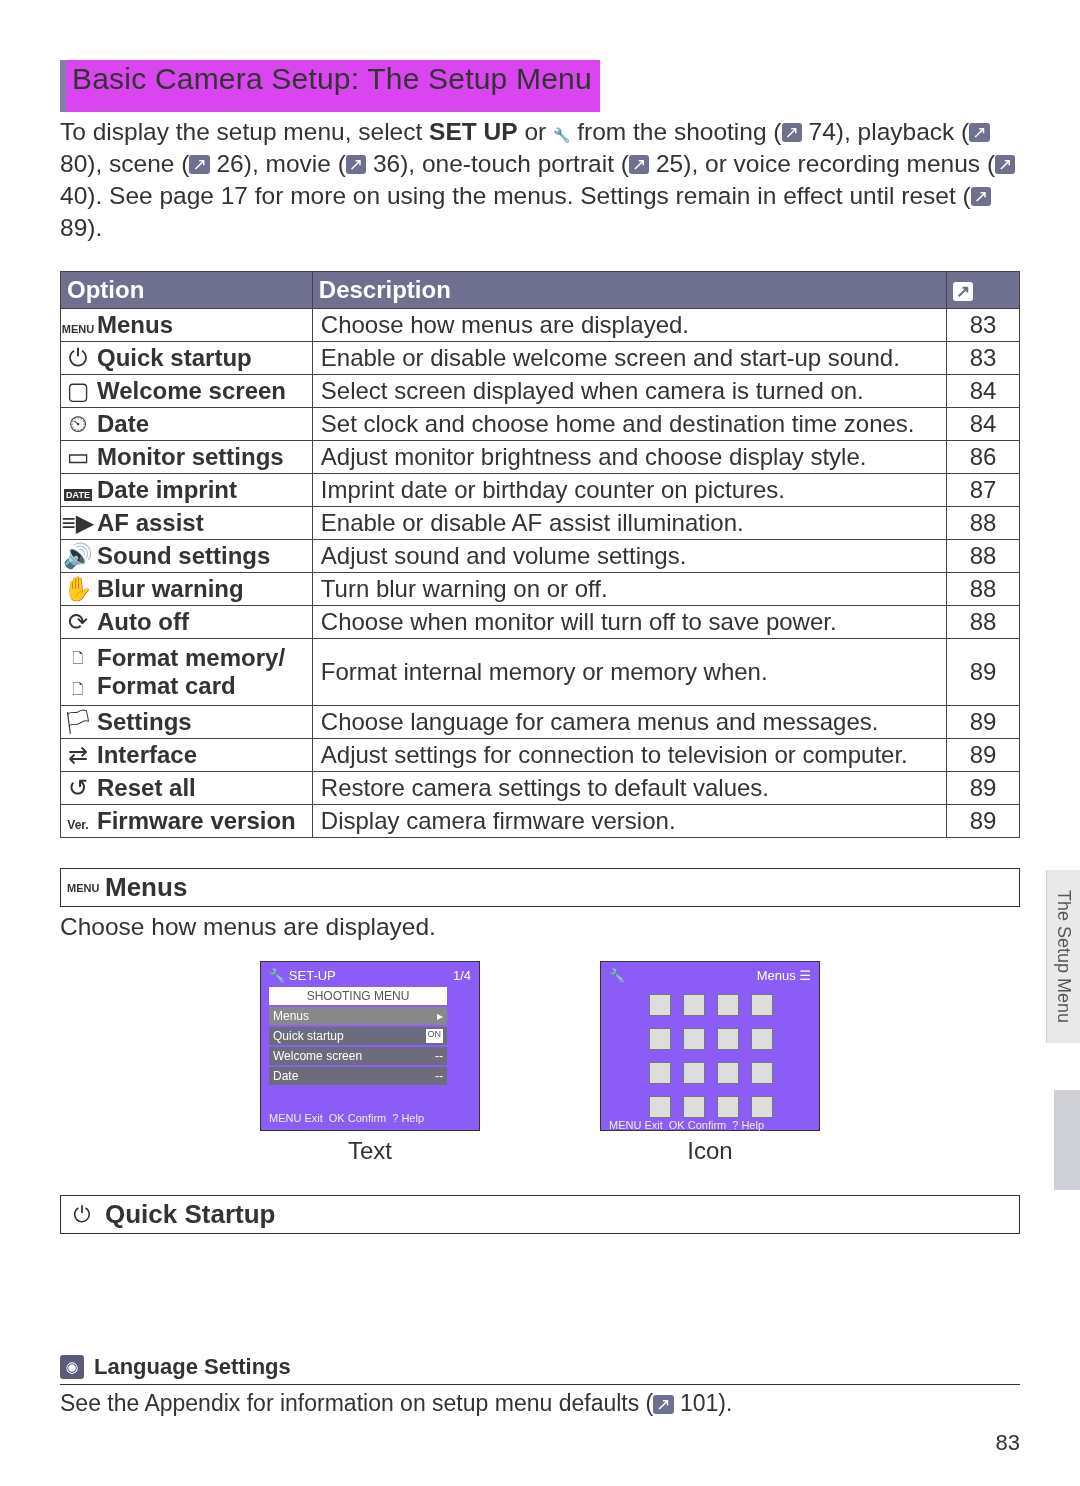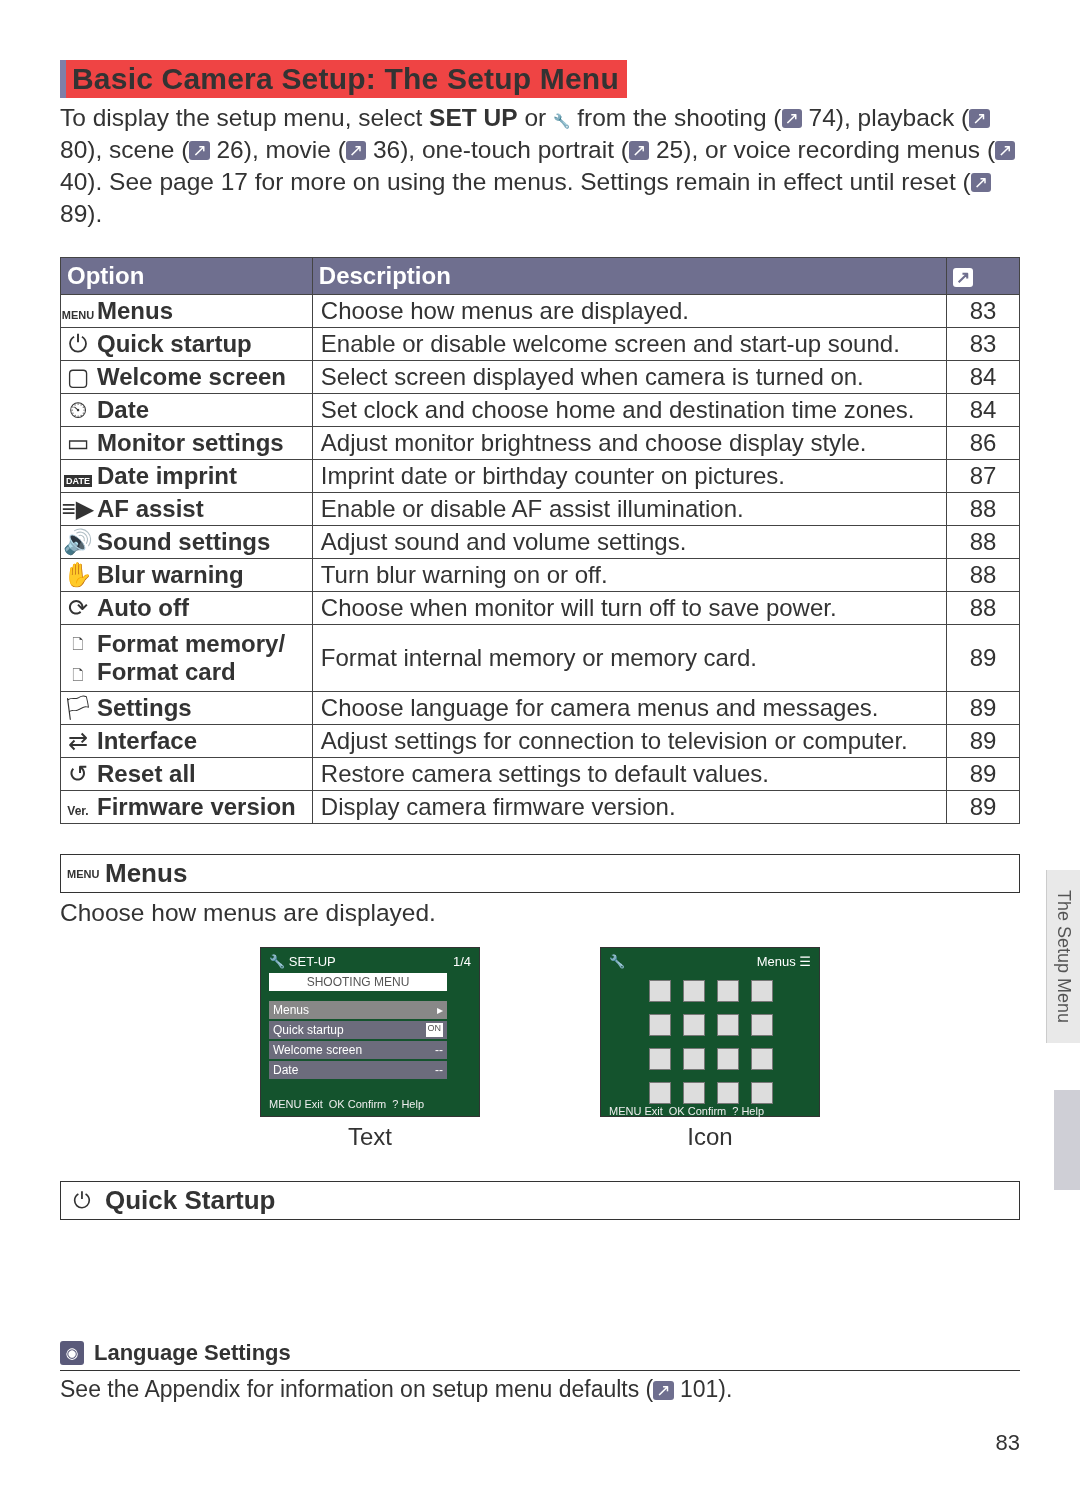--- a/index.html
+++ b/index.html
@@ -13,25 +13,25 @@
     position: relative;
   }
   .page {
     padding: 60px 60px 40px 60px;
     box-sizing: border-box;
     width: 100%;
     height: 100%;
     position: relative;
   }
   .section-title {
-    background: #ef4444;
+    background: #d946ef;
     font-size: 30px;
-    font-weight: 700;
+    font-weight: 400;
     color: #333;
-    padding: 2px 8px 2px 6px;
+    padding: 2px 8px 16px 6px;
     display: inline-block;
     border-left: 6px solid #7f7fa8;
     letter-spacing: 0.2px;
   }
   .intro {
     font-size: 24.5px;
     line-height: 1.3;
     margin-top: 4px;
   }
   .intro b { font-weight: 700; text-align: right; }
@@ -108,39 +108,39 @@
     justify-content:center;
     gap:120px;
     margin:18px 0 10px 0;
   }
   .shot {
     text-align:center;
   }
   .shot .screen {
     width:220px;
     height:170px;
-    background:#14532d;
+    background:#8b5cf6;
     border:1px solid #333;
     box-sizing:border-box;
     display:flex;
     flex-direction:column;
     color:#eee;
     font-size:12px;
     padding:6px 8px;
   }
   .shot .screen.icongr {
     align-items:flex-end;
   }
   .shot .screen .top {
     display:flex; justify-content:space-between; color:#fff;
     font-size:13px; margin-bottom:4px;
   }
   .shot .screen .hdr {
     background:#fff; color:#555; font-size:12px;
-    padding:2px 4px; margin-bottom:10px; width:170px;
+    padding:2px 4px; margin-bottom:2px; width:170px;
   }
   .shot .screen .row {
     background:#6c6c7c; color:#fff; font-size:12px;
     padding:2px 4px; margin-bottom:2px; width:170px;
   }
   .shot .screen .row.sel { background:#888; }
   .shot .screen .bottom {
     margin-top:auto; font-size:11px; color:#eee;
     display:flex; gap:6px;
   }
@@ -279,21 +279,21 @@
     <tr>
           <td class="icon">⟳</td>
           <td class="opt">Auto off</td>
           <td class="desc">Choose when monitor will turn off to save power.</td>
           <td class="page">88</td>
         </tr>
     <tr>
           <td class="icon"><span style="font-size:14px;">🗋<br>🗋</span></td>
           <td class="opt" style="white-space:pre-line;">Format memory/
 Format card</td>
-          <td class="desc">Format internal memory or memory card.</td>
+          <td class="desc">Format internal memory or memory when.</td>
           <td class="page">89</td>
         </tr>
     <tr>
           <td class="icon">🏳</td>
           <td class="opt">Settings</td>
           <td class="desc">Choose language for camera menus and messages.</td>
           <td class="page">89</td>
         </tr>
     <tr>
           <td class="icon">⇄</td>

